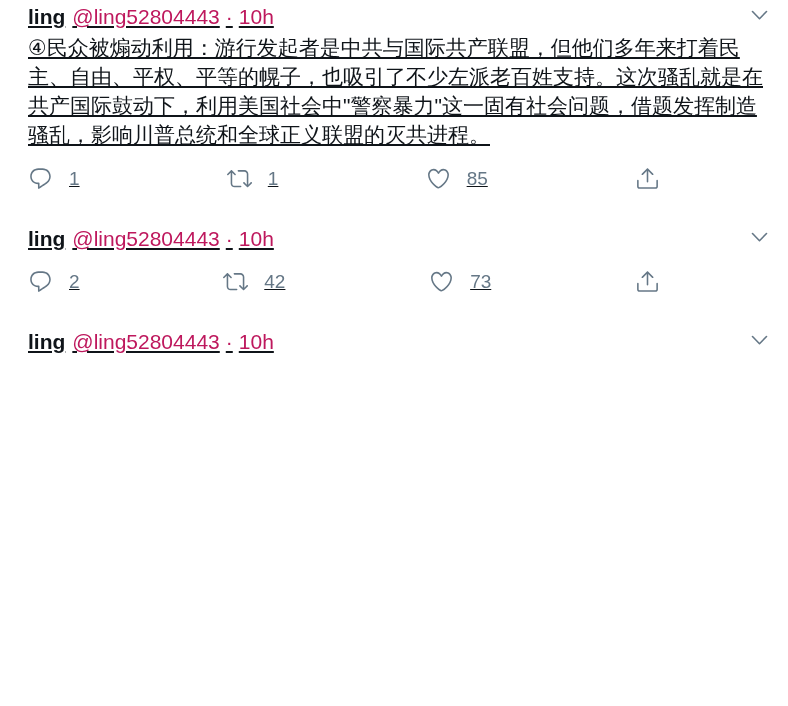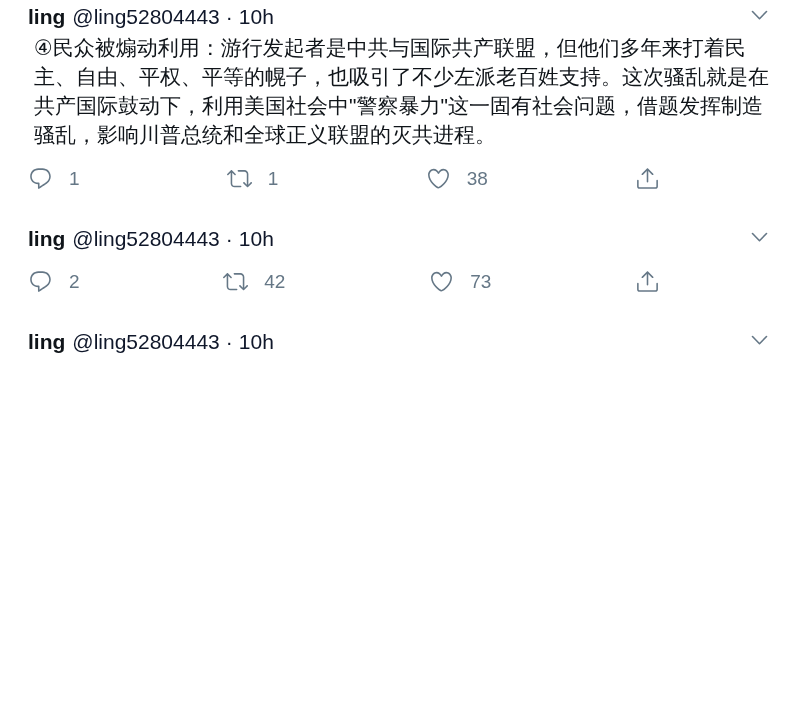--- a/index.html
+++ b/index.html
@@ -2,38 +2,38 @@
 <html><head>
 <meta charset="utf-8">
 <style>
   * { margin: 0; padding: 0; box-sizing: border-box; }
   html, body { background: #ffffff; }
   body {
     font-family: "Liberation Sans", "DejaVu Sans", sans-serif;
     width: 788px; height: 706px; overflow: hidden;
     color: #0f1419;
   }
-  .timeline { width: 788px; height: 538px; overflow: hidden; background: #ffffff; }
+  .timeline { width: 788px; height: 538px; overflow: hidden; background: #ffffff; text-decoration: underline; }
   .tweet { padding: 0 18px 0 28px; position: relative; margin-top: 3px; }
   .tweet + .tweet { margin-top: 31px; }
   .tweet-header {
     display: flex; align-items: baseline; height: 27px;
     font-size: 21px; line-height: 27px; white-space: nowrap;
     padding-right: 30px; position: relative;
   }
   .author { font-weight: 700; color: #0f1419; margin-right: 7px; cursor: pointer; }
-  .handle, .dot, .time { color: #0f172a; font-weight: 400; }
+  .handle, .dot, .time { color: #be185d; font-weight: 400; }
   .dot { margin: 0 6px; }
   .chevron {
     position: absolute; right: 2px; top: 6px; width: 18px; height: 12px;
     cursor: pointer; display: flex; align-items: center; justify-content: center;
   }
   .tweet-body {
     font-size: 21px; line-height: 29px; color: #0f1419;
-    white-space: pre-wrap; word-break: break-word; margin-top: 3px; margin-left: 6px;
+    white-space: pre-wrap; word-break: break-word; margin-top: 3px;
   }
   .actions {
     display: flex; justify-content: space-between; align-items: center;
     width: 632px; margin-top: 13px; height: 32px;
   }
   .action {
     display: flex; align-items: center; gap: 16px;
     background: none; border: none; cursor: pointer;
     color: #657786; font-family: inherit; padding: 0;
   }
@@ -74,21 +74,21 @@
             </svg>
           </span>
         <span class="count">1</span>
       </button>
       <button class="action">
         <span>
             <svg width="25" height="25" viewBox="0 0 24 24" fill="#657786">
               <path d="M12 21.638h-.014C9.403 21.59 1.95 14.856 1.95 8.478c0-3.064 2.525-5.754 5.403-5.754 2.29 0 3.83 1.58 4.646 2.73.814-1.148 2.354-2.73 4.645-2.73 2.88 0 5.404 2.69 5.404 5.755 0 6.376-7.454 13.11-10.037 13.157H12zM7.354 4.225c-2.08 0-3.903 1.988-3.903 4.255 0 5.74 7.034 11.596 8.55 11.658 1.518-.062 8.55-5.917 8.55-11.658 0-2.267-1.823-4.255-3.903-4.255-2.528 0-3.94 2.936-3.952 2.965-.23.562-1.156.562-1.387 0-.014-.03-1.425-2.965-3.954-2.965z"></path>
             </svg>
           </span>
-        <span class="count">38</span>
+        <span class="count">85</span>
       </button>
       <button class="action">
         <span>
             <svg width="25" height="25" viewBox="0 0 24 24" fill="#657786">
               <path d="M17.53 7.47l-5-5c-.293-.293-.768-.293-1.06 0l-5 5c-.294.293-.294.768 0 1.06s.767.294 1.06 0l3.72-3.72V15c0 .414.336.75.75.75s.75-.336.75-.75V4.81l3.72 3.72c.146.147.338.22.53.22s.384-.072.53-.22c.293-.293.293-.767 0-1.06z"></path>
               <path d="M19.708 21.944H4.292C3.028 21.944 2 20.916 2 19.652V14c0-.414.336-.75.75-.75s.75.336.75.75v5.652c0 .437.355.792.792.792h15.416c.437 0 .792-.355.792-.792V14c0-.414.336-.75.75-.75s.75.336.75.75v5.652c0 1.264-1.028 2.292-2.292 2.292z"></path>
             </svg>
           </span>
       </button>
     </div>

